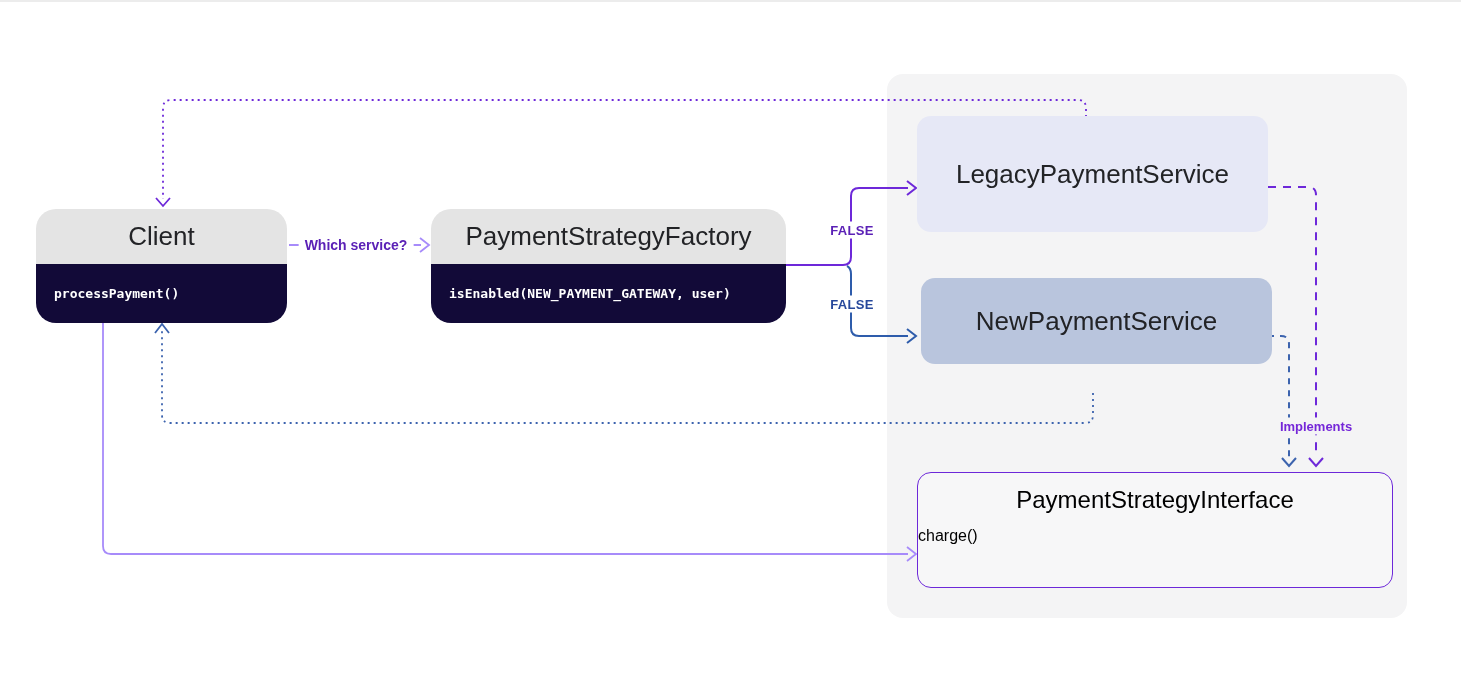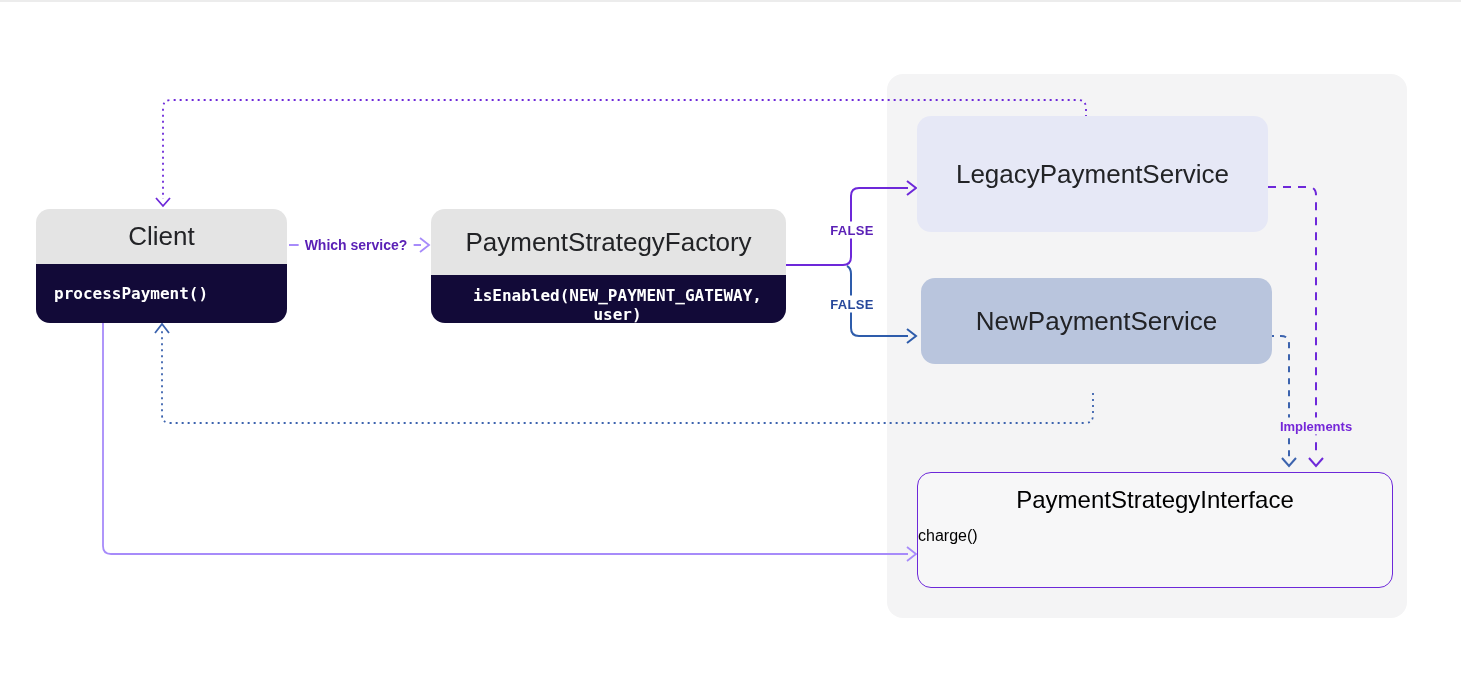--- a/index.html
+++ b/index.html
@@ -4,30 +4,30 @@
 <style>
   html,body{margin:0;padding:0;background:#fff;}
   .canvas{
     position:relative;width:1461px;height:684px;background:#ffffff;
     font-family:"Liberation Sans","DejaVu Sans",sans-serif;overflow:hidden;
     border-top:2px solid #ececec;box-sizing:border-box;
   }
   .panel{
     position:absolute;background:var(--panel,#f4f4f5);border-radius:16px;
   }
-  .node{position:absolute;border-radius:14px;overflow:hidden;text-align:center;}
+  .node{position:absolute;border-radius:20px;overflow:hidden;}
   .node .hd{
     display:flex;align-items:center;justify-content:center;
     color:var(--text-dark,#222326);
   }
   .node .bd{
     display:flex;align-items:center;background:var(--navy,#120a38);
     color:var(--text-light,#ffffff);
     font-family:"DejaVu Sans Mono","Liberation Mono",monospace;
-    font-weight:700;font-size:16px;padding-left:18px;
+    font-weight:700;font-size:13px;padding-left:18px;
   }
   .title-lg{font-size:26px;}
   .title-md{font-size:24px;}
   .simple{
     position:absolute;border-radius:14px;display:flex;align-items:center;
     justify-content:center;font-size:26px;color:var(--text-dark,#222326);
   }
   .iface{
     position:absolute;border:1.5px solid var(--purple,#6d28d9);
     border-radius:14px;overflow:hidden;box-sizing:border-box;
@@ -92,21 +92,21 @@
       <path d="M907,545 L916,552 L907,559" fill="none" stroke="var(--purple-light,#a78bfa)" stroke-width="1.8"></path>
     </g>
   </svg>
 
   <div class="node" style="left:36px;top:207px;width:251px;height:114px;">
     <div class="hd title-lg" style="height:55px;background:var(--box-header,#e4e4e4);">Client</div>
     <div class="bd" style="height:59px;">processPayment()</div>
   </div>
 
   <div class="node" style="left:431px;top:207px;width:355px;height:114px;">
-    <div class="hd title-lg" style="height:66px;background:var(--box-header,#e4e4e4);">PaymentStrategyFactory</div>
+    <div class="hd title-lg" style="height:55px;background:var(--box-header,#e4e4e4);">PaymentStrategyFactory</div>
     <div class="bd" style="height:59px;">isEnabled(NEW_PAYMENT_GATEWAY, user)</div>
   </div>
 
   <div class="simple" style="left:917px;top:114px;width:351px;height:116px;background:var(--legacy-bg,#e6e8f6);">LegacyPaymentService</div>
 
   <div class="simple" style="left:921px;top:276px;width:351px;height:86px;background:var(--new-bg,#b9c5dd);">NewPaymentService</div>
 
   <div class="iface" style="left:917px;top:470px;width:476px;height:116px;">
     <div class="hd title-md" style="height:54px;display:flex;align-items:center;justify-content:center;">PaymentStrategyInterface</div>
     <div class="bd" style="height:60px;">charge()</div>

